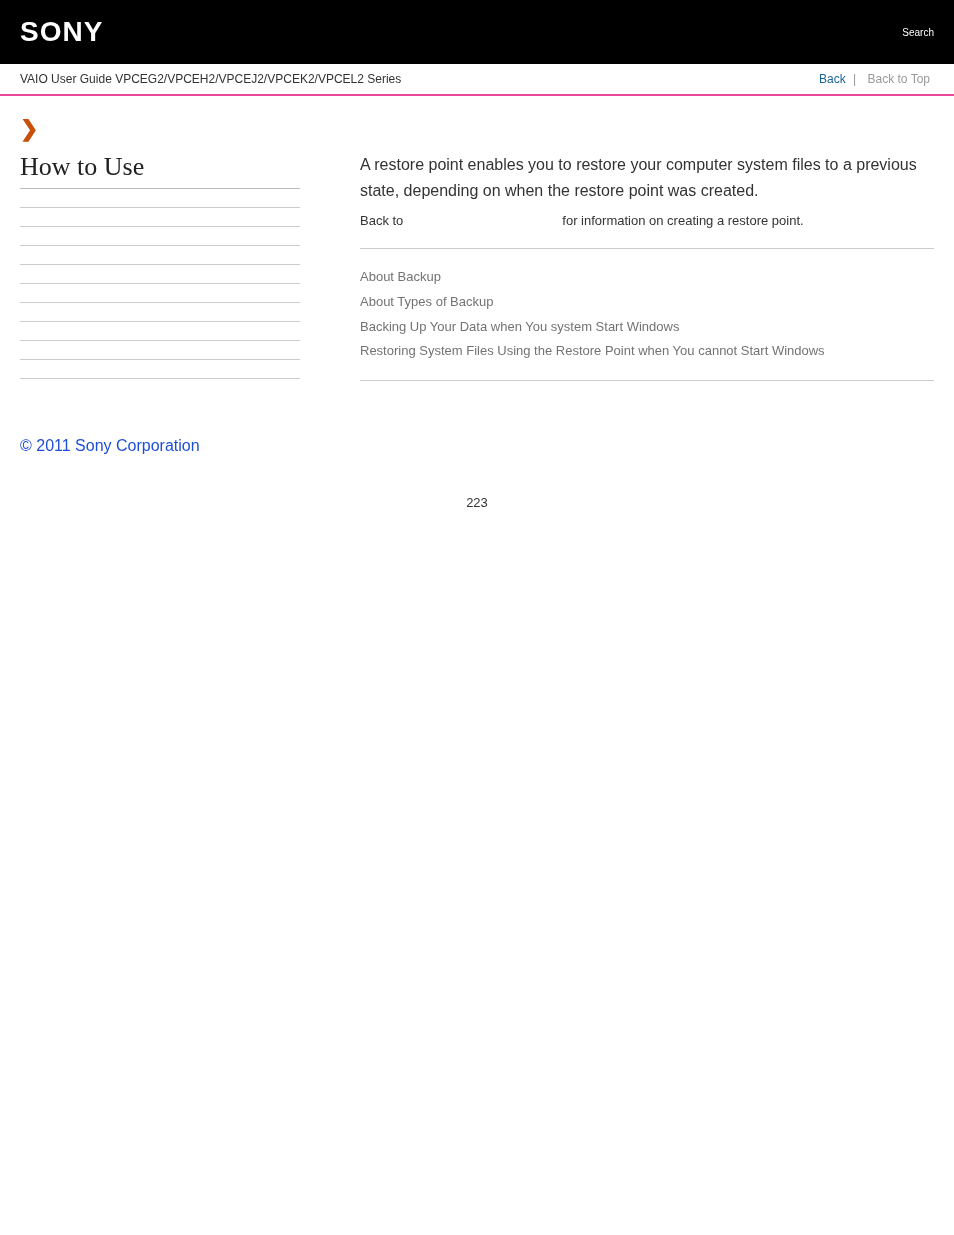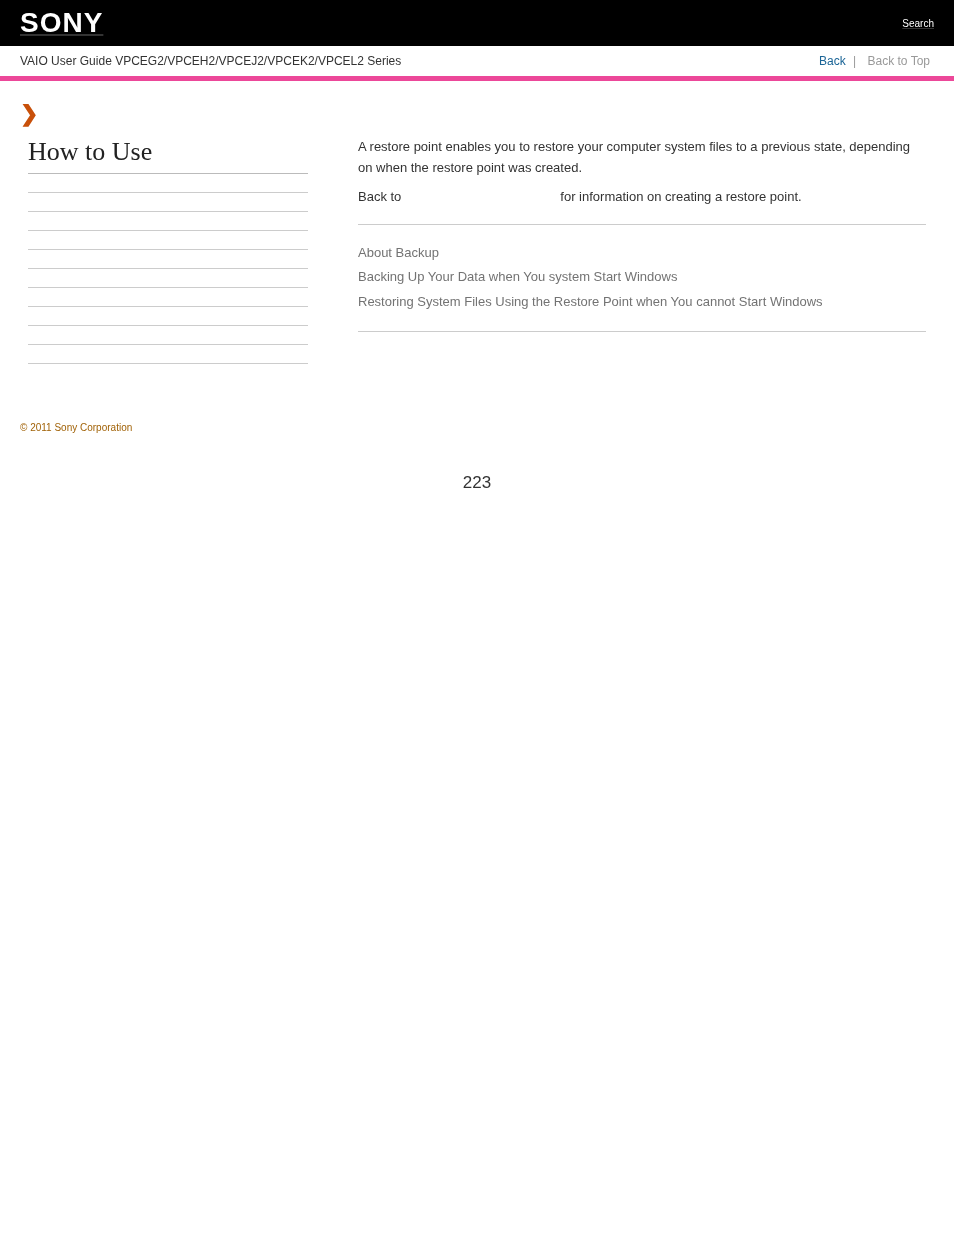--- a/index.html
+++ b/index.html
@@ -8,26 +8,25 @@
       font-size: 13px;
       color: #333;
       background: #fff;
       width: 954px;
       min-height: 1235px;
     }
 
     
     #header {
       background: #000;
-      height: 46px;
+      height: 64px;
       display: flex;
       align-items: center;
       justify-content: space-between;
       padding: 0 20px;
-      text-decoration: underline;
     }
     #logo-text {
       color: #fff;
       font-size: 28px;
       font-weight: 900;
       font-family: Arial Black, Arial, sans-serif;
       letter-spacing: 1px;
     }
     #search-btn {
       color: #fff;
@@ -36,21 +35,21 @@
       border: none;
       cursor: pointer;
     }
 
     
     #breadcrumb-bar {
       padding: 8px 20px;
       display: flex;
       justify-content: space-between;
       align-items: center;
-      border-bottom: 5px solid #ec4899;
+      border-bottom: 2px solid #ec4899;
       font-size: 12px;
       color: #333;
     }
     #breadcrumb-bar .nav-links a {
       color: #1a6496;
       text-decoration: none;
     }
     #breadcrumb-bar .nav-links span {
       color: #999;
       margin: 0 4px;
@@ -62,22 +61,22 @@
     }
     .chevron-icon {
       color: #c8500a;
       font-size: 22px;
       font-weight: bold;
     }
 
     
     #main-layout {
       display: flex;
-      padding: 0 28px;
-      gap: 0;
+      padding: 0 20px;
+      gap: 10px;
     }
 
     
     #sidebar {
       width: 300px;
       flex-shrink: 0;
       padding-right: 20px;
     }
     #sidebar-title {
       font-size: 26px;
@@ -94,21 +93,21 @@
       margin: 18px 0;
     }
 
     
     #content {
       flex: 1;
       padding-left: 30px;
     }
 
     .content-paragraph {
-      font-size: 13px;
+      font-size: 16px;
       line-height: 1.6;
       color: #333;
       margin-bottom: 10px;
     }
 
     .content-refer {
       font-size: 13px;
       color: #333;
       margin-bottom: 20px;
     }
@@ -127,29 +126,29 @@
       display: block;
       color: #737373;
       text-decoration: none;
       font-size: 13px;
       line-height: 1.9;
     }
 
     
     #footer {
       padding: 40px 20px 20px 20px;
-      font-size: 10px;
-      color: #a16207;
+      font-size: 16px;
+      color: #1d4ed8;
     }
 
     
     #page-number {
       text-align: center;
       padding: 20px;
-      font-size: 17px;
+      font-size: 13px;
       color: #333;
     }
   </style>
 </head>
 <body>
 
 <div id="header">
   <span id="logo-text">SONY</span>
   <button id="search-btn">Search</button>
 </div>
@@ -190,20 +189,21 @@
     <p class="content-refer">
       <span>Back to</span>
       <span>&nbsp;&nbsp;&nbsp;&nbsp;&nbsp;&nbsp;&nbsp;&nbsp;&nbsp;&nbsp;&nbsp;&nbsp;&nbsp;&nbsp;&nbsp;&nbsp;&nbsp;&nbsp;&nbsp;&nbsp;&nbsp;&nbsp;&nbsp;&nbsp;&nbsp;&nbsp;&nbsp;&nbsp;&nbsp;&nbsp;&nbsp;&nbsp;&nbsp;&nbsp;&nbsp;&nbsp;&nbsp;&nbsp;&nbsp;&nbsp;&nbsp;&nbsp;</span>
       <span>for information on creating a restore point.</span>
     </p>
 
     <hr class="content-divider">
 
     <div id="links-section">
       <a href="#" class="content-link">About Backup</a>
+      <a href="#" class="content-link">About Types of Backup</a>
       <a href="#" class="content-link">Backing Up Your Data when You system Start Windows</a>
       <a href="#" class="content-link">Restoring System Files Using the Restore Point when You cannot Start Windows</a>
     </div>
 
     <hr class="content-divider">
   </div>
 </div>
 
 <div id="footer">
   <span>© 2011 Sony Corporation</span>

